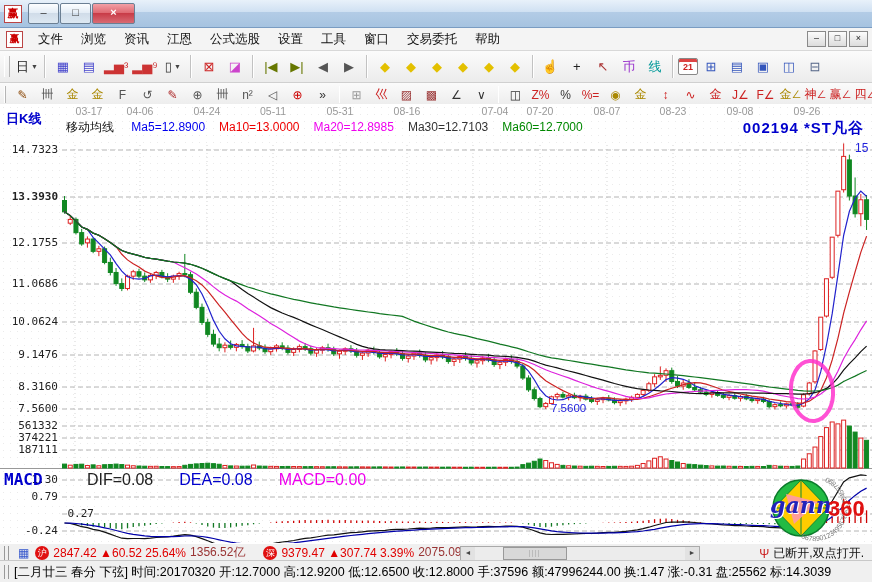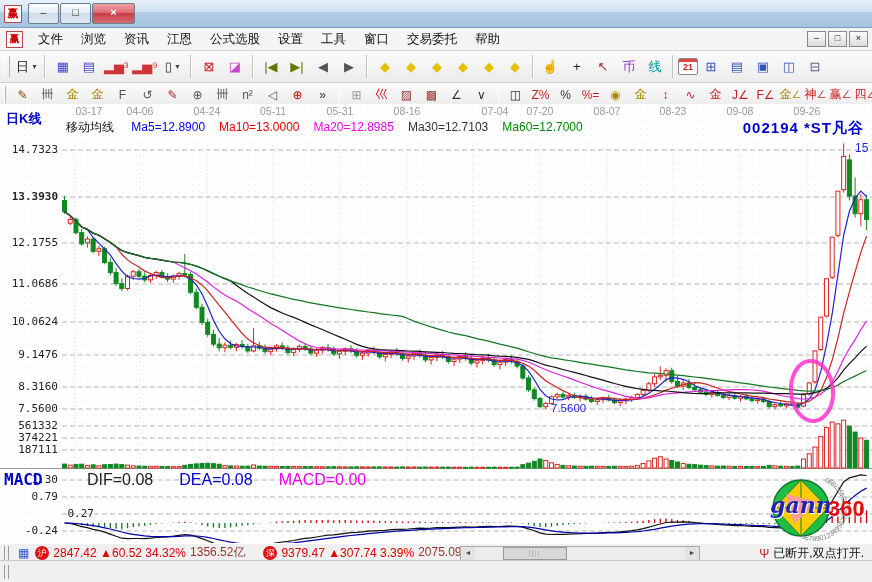--- a/index.html
+++ b/index.html
@@ -831,34 +831,35 @@
     <div class="g360">360</div>
   </div>
 </div>
 
 <div class="status1">
   <div class="s2grip"></div>
   <span class="s1grid">▦</span>
   <span class="badge">沪</span>
   <span class="red">2847.42</span>&nbsp;
   <span class="red">▲60.52</span>&nbsp;
-  <span class="red">34.32%</span>
+  <span class="red">25.64%</span>
   <span class="maroon">1356.52亿</span>
   <span style="width:14px"></span>
   <span class="badge">深</span>
   <span class="red">9379.47</span>&nbsp;
   <span class="red">▲307.74</span>&nbsp;
   <span class="red">3.39%</span>
   <span class="maroon">2075.09亿</span>
   <div class="hsb">
     <div class="arr">◄</div>
     <div class="thumb"></div>
     <div class="arr r">►</div>
   </div>
   <div class="conn">
     <span class="antenna">Ψ</span>
     <span>已断开,双点打开.</span>
   </div>
 </div>
 
 <div class="status2">
   <div class="s2grip"></div>
+  <span class="s2text" id="infobar-text">[二月廿三 春分 下弦] 时间:20170320 开:12.7000 高:12.9200 低:12.6500 收:12.8000 手:37596 额:47996244.00 换:1.47 涨:-0.31 盘:25562 标:14.3039</span>
 </div>
 
 </body></html>

